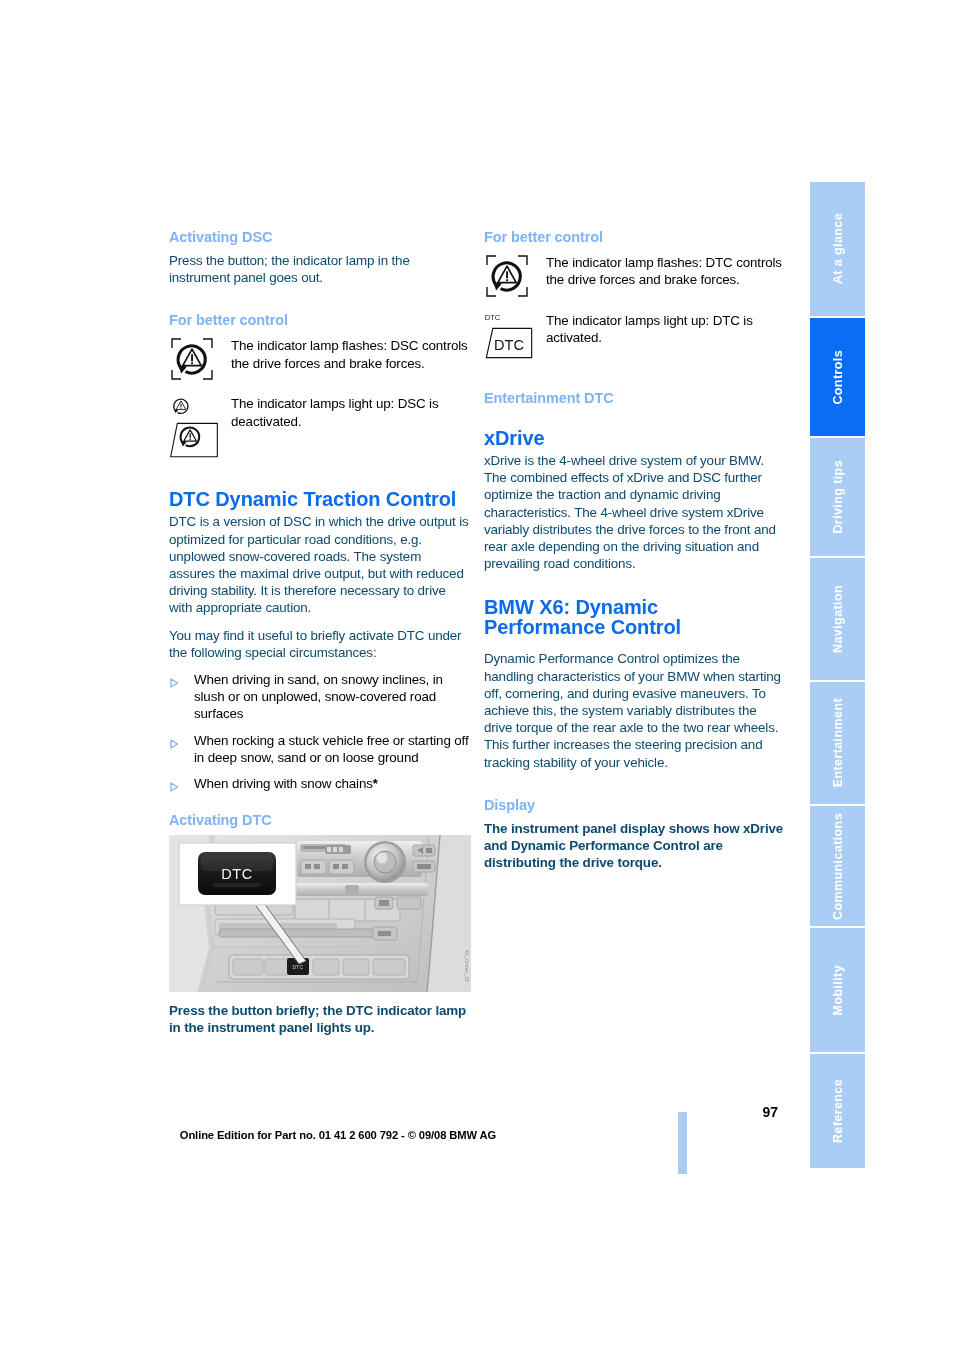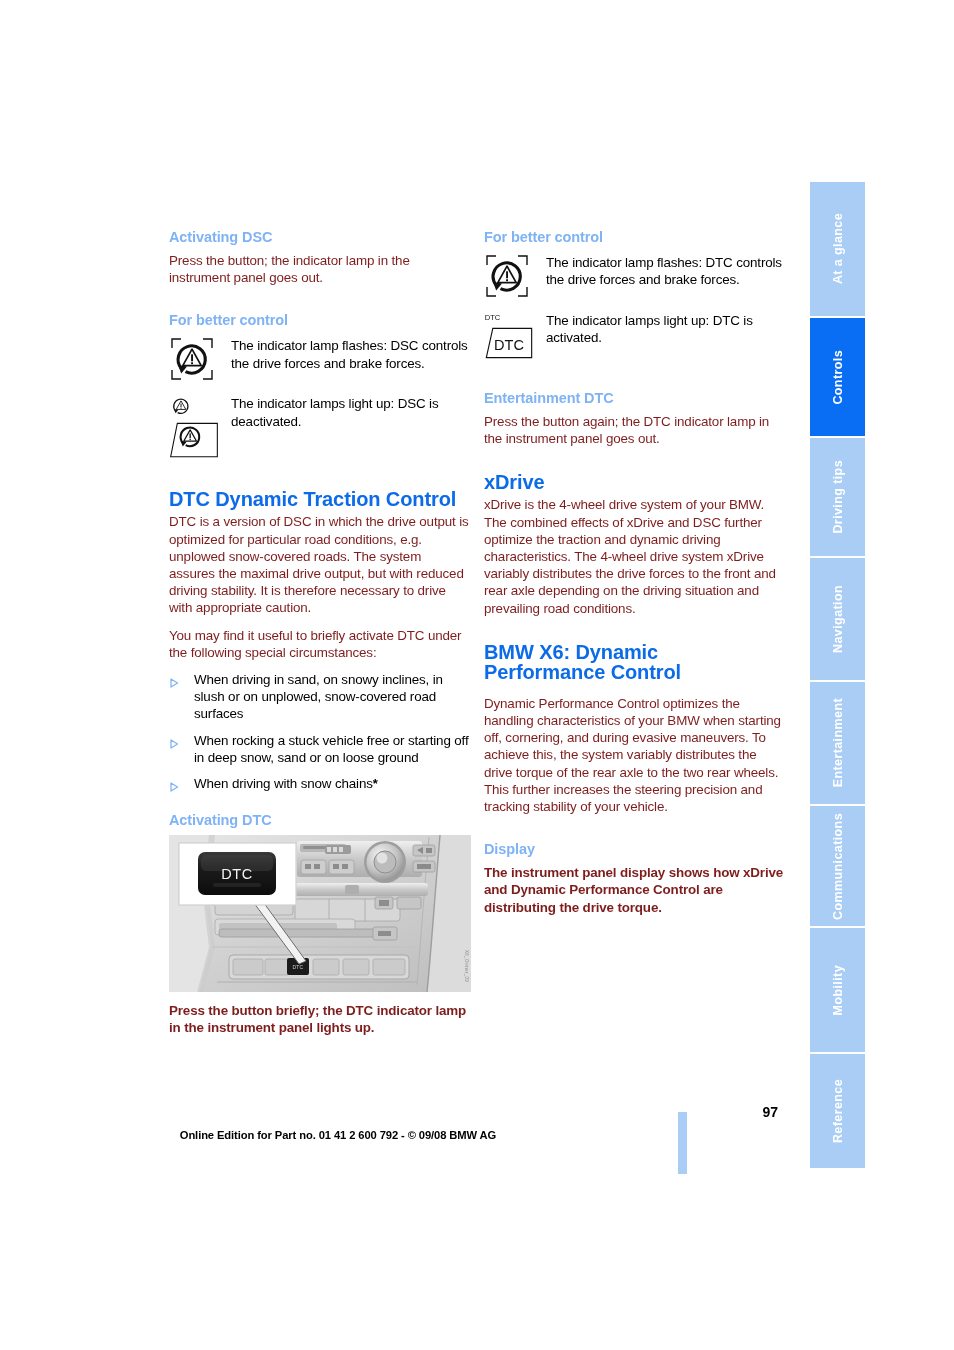--- a/index.html
+++ b/index.html
@@ -45,21 +45,21 @@
     font-size: 14.5px;
     line-height: 19px;
     font-weight: bold;
     color: #7fb3f5;
     margin: 0 0 5px 0;
     letter-spacing: -0.1px;
   }
   p.body {
     font-size: 13.4px;
     line-height: 17.2px;
-    color: #7f1d1d;
+    color: #0c4a6e;
     margin: 0 0 10px 0;
     letter-spacing: -0.15px;
   }
   p.body:last-child { margin-bottom: 0; font-weight: bold; }
 
   .gap-lg { height: 22px; }
   .gap-md { height: 15px; }
   .gap-sm { height: 9px; }
 
   
@@ -431,21 +431,20 @@
             <text x="30" y="30" font-family="'Liberation Sans',sans-serif" font-size="18" font-weight="500" fill="#111" text-anchor="middle">DTC</text>
           </svg>
         </span>
       </div>
       <div class="icon-text">The indicator lamps light up: DTC is activated.</div>
     </div>
 
     <div class="gap-lg"></div>
 
     <h2 class="sub-title">Entertainment DTC</h2>
-    <p class="body">Press the button again; the DTC indicator lamp in the instrument panel goes out.</p>
 
     <div class="gap-md"></div>
 
     <h1 class="sec-title">xDrive</h1>
     <p class="body">xDrive is the 4-wheel drive system of your BMW. The combined effects of xDrive and DSC further optimize the traction and dynamic driving characteristics. The 4-wheel drive system xDrive variably distributes the drive forces to the front and rear axle depending on the driving situation and prevailing road conditions.</p>
 
     <div class="gap-md"></div>
 
     <h1 class="sec-title">BMW X6: Dynamic Performance Control</h1>
 

